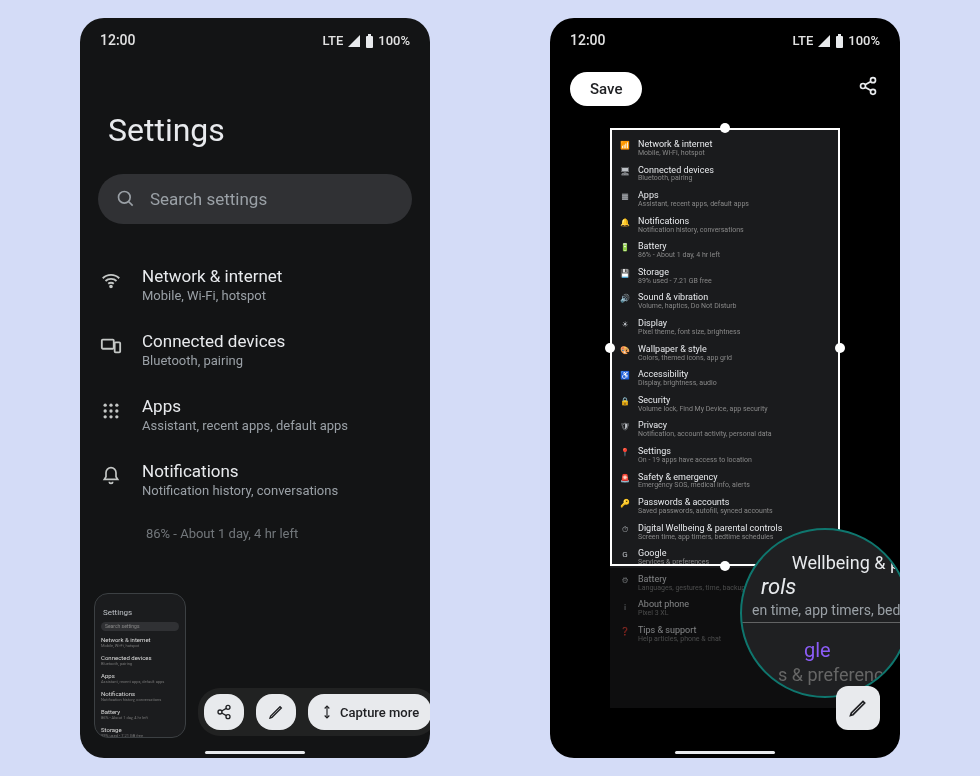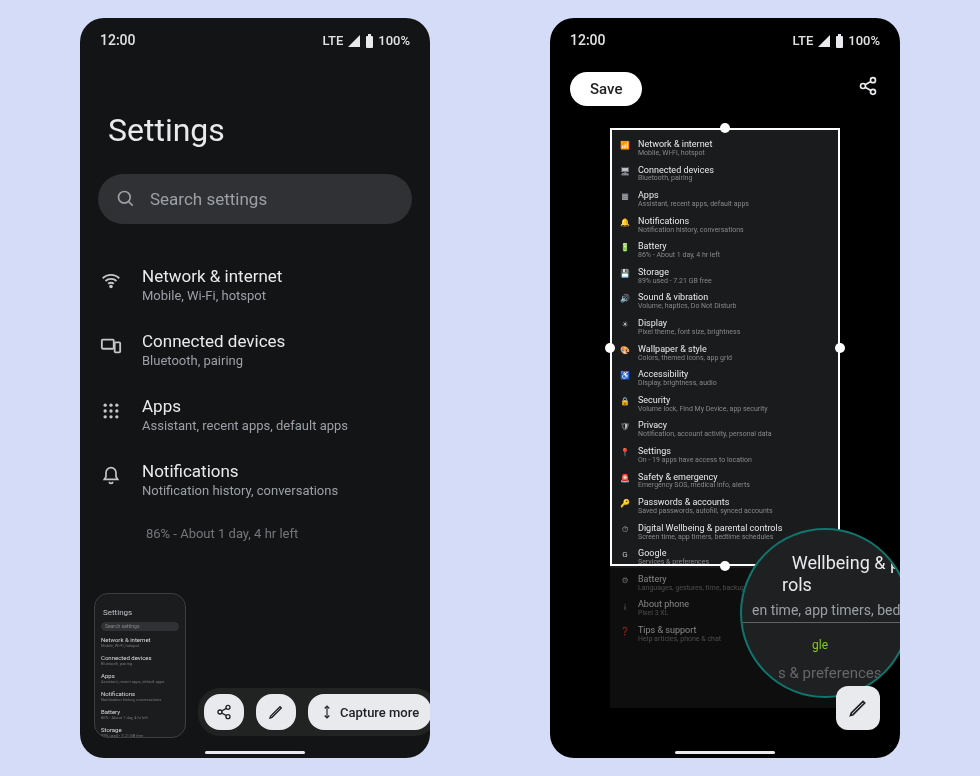--- a/index.html
+++ b/index.html
@@ -216,25 +216,25 @@
     bottom: 60px;
     width: 170px;
     height: 170px;
     border: 2px solid #0f766e;
     border-radius: 50%;
     overflow: hidden;
     background: #1f2022;
     color: #e8eaed;
   }
   .magnifier .mline1 { font-size: 18px; position: absolute; top: 22px; right: 8px; white-space: nowrap; }
-  .magnifier .mline1b { font-size: 18px; position: absolute; top: 44px; left: 40px; }
+  .magnifier .mline1b { font-size: 22px; position: absolute; top: 44px; left: 19px; font-style: italic; }
   .magnifier .mline2 { font-size: 14px; color: #9aa0a6; position: absolute; top: 72px; left: 10px; white-space: nowrap; }
   .magnifier .mruler { position:absolute; top:92px; left:0; right:0; height:1px; background:rgba(255,255,255,0.3);}
-  .magnifier .mline3 { font-size: 12px; color: #84cc16; position: absolute; top: 108px; left: 70px; }
-  .magnifier .mline4 { font-size: 15px; color: #666; position: absolute; top: 134px; left: 36px; white-space: nowrap; }
+  .magnifier .mline3 { font-size: 20px; color: #8b5cf6; position: absolute; top: 108px; left: 62px; }
+  .magnifier .mline4 { font-size: 18px; color: #666; position: absolute; top: 134px; left: 36px; white-space: nowrap; }
   .edit-fab {
     position: absolute;
     bottom: 28px;
     right: 20px;
     width: 44px;
     height: 44px;
     background: #e8eaed;
     color: #202124;
     border-radius: 12px;
     display: flex;

